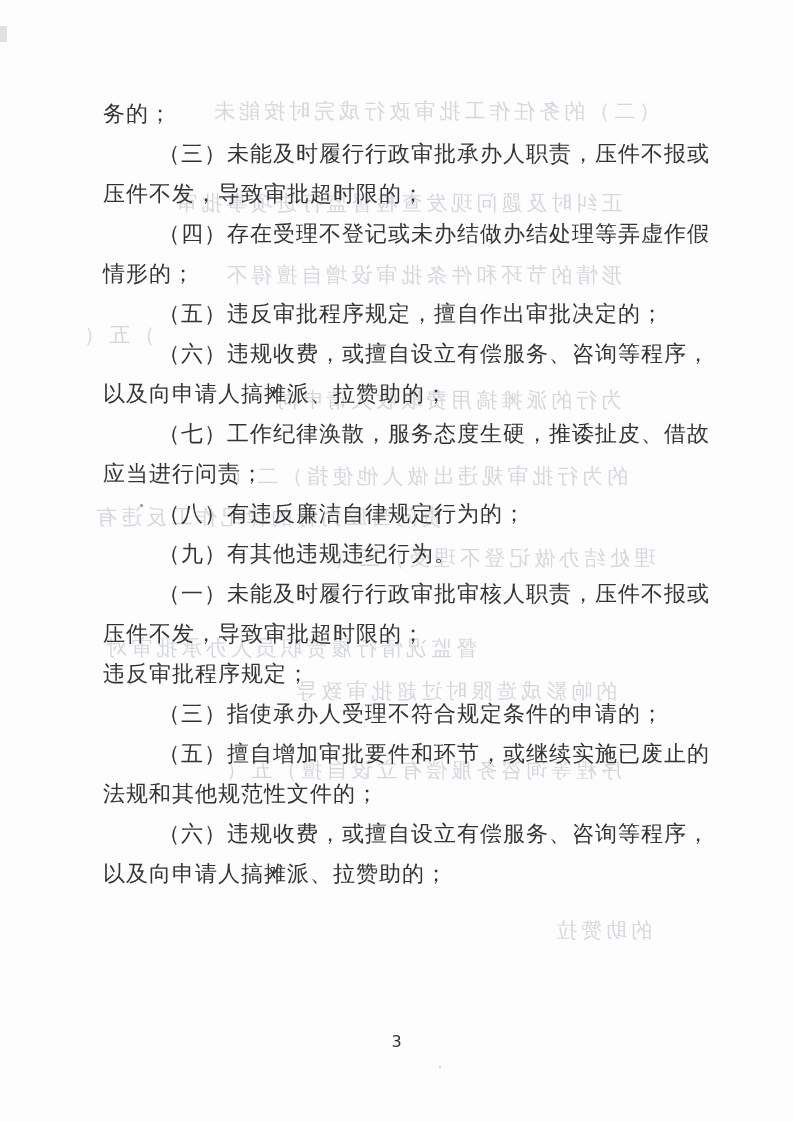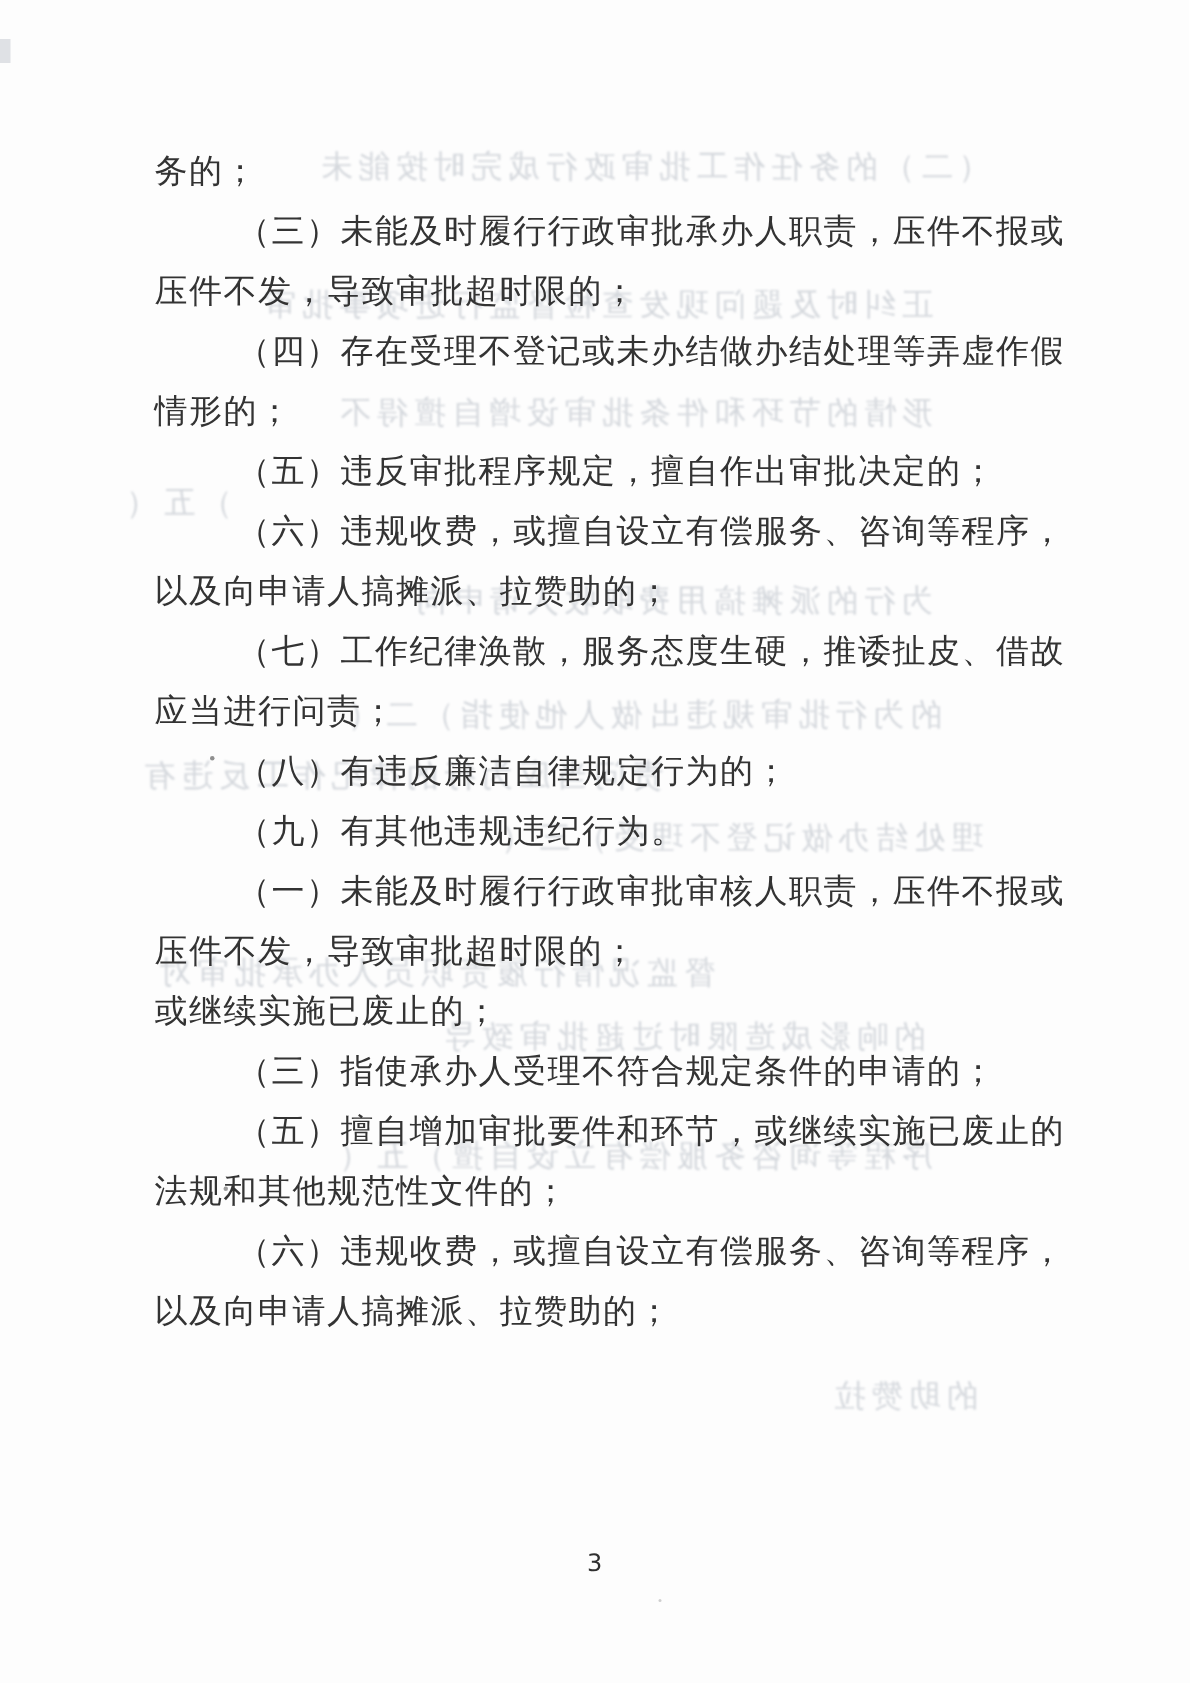--- a/index.html
+++ b/index.html
@@ -90,21 +90,21 @@
     <div class="line">情形的；</div>
     <div class="line indent">（五）违反审批程序规定，擅自作出审批决定的；</div>
     <div class="line indent">（六）违规收费，或擅自设立有偿服务、咨询等程序，</div>
     <div class="line">以及向申请人搞摊派、拉赞助的；</div>
     <div class="line indent">（七）工作纪律涣散，服务态度生硬，推诿扯皮、借故</div>
     <div class="line">应当进行问责；</div>
     <div class="line indent">（八）有违反廉洁自律规定行为的；</div>
     <div class="line indent">（九）有其他违规违纪行为。</div>
     <div class="line indent">（一）未能及时履行行政审批审核人职责，压件不报或</div>
     <div class="line">压件不发，导致审批超时限的；</div>
-    <div class="line">或继续实施已废止的；</div>
+    <div class="line">违反审批程序规定；</div>
     <div class="line indent">（三）指使承办人受理不符合规定条件的申请的；</div>
     <div class="line indent">（五）擅自增加审批要件和环节，或继续实施已废止的</div>
     <div class="line">法规和其他规范性文件的；</div>
     <div class="line indent">（六）违规收费，或擅自设立有偿服务、咨询等程序，</div>
     <div class="line">以及向申请人搞摊派、拉赞助的；</div>
   </div>
 
   <div class="page-number">3</div>
 
   <div class="artifact corner-mark"></div>

